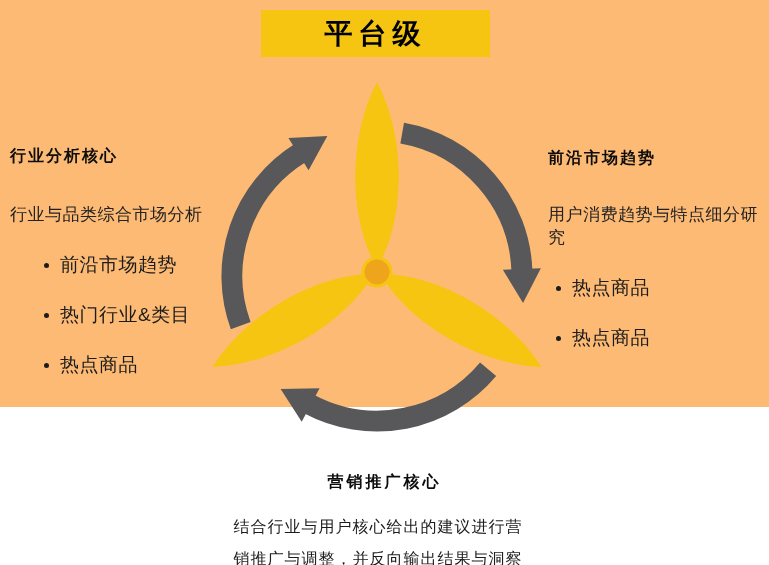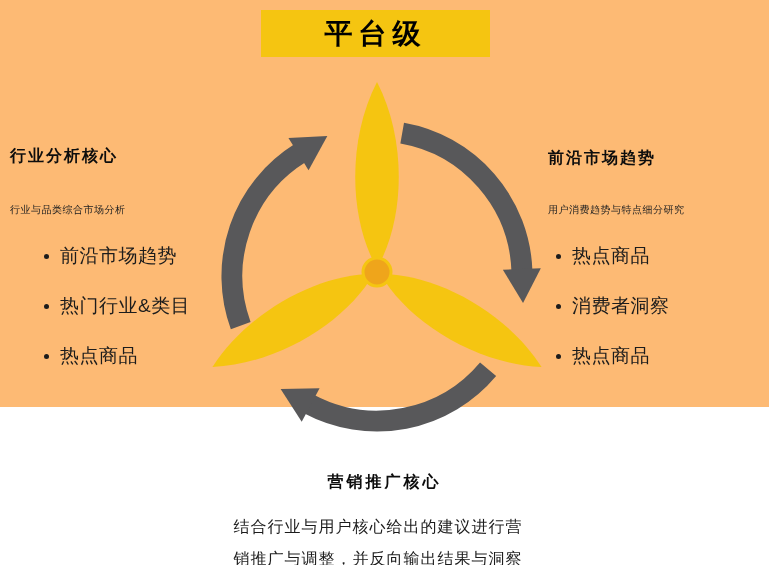--- a/index.html
+++ b/index.html
@@ -13,21 +13,21 @@
   .stage{position:relative;width:769px;height:407px;background:#fdba74;}
 
   .banner{position:absolute;left:261px;top:10px;width:229px;height:47px;
     background:var(--yellow,#F5C518);display:flex;align-items:center;justify-content:center;}
   .banner .label{font-size:28px;font-weight:700;letter-spacing:6px;color:#000;}
 
   svg.diagram{position:absolute;left:0;top:0;width:769px;height:565px;}
 
   .section{position:absolute;}
   .section .title{font-size:16px;font-weight:700;letter-spacing:2px;color:#0d0d0d;}
-  .section .subtitle{font-size:10px;letter-spacing:0.5px;color:#222;}
+  .section .subtitle{font-size:17px;letter-spacing:0.5px;color:#222;}
 
   .sec-industry{left:10px;top:146px;width:240px;}
   .sec-industry .subtitle{margin-top:36px;}
   .sec-user{left:548px;top:148px;width:215px;}
   .sec-user .subtitle{margin-top:34px;}
 
   ul.bullets{list-style:none;margin-top:26px;}
   .sec-industry ul.bullets{padding-left:34px;}
   .sec-user ul.bullets{padding-left:8px;}
   ul.bullets li{display:flex;align-items:center;margin-bottom:24px;font-size:19px;color:#1c1c1c;letter-spacing:0.5px;}
@@ -90,24 +90,20 @@
   <div class="section sec-user">
     <div class="title">前沿市场趋势</div>
     <div class="subtitle">用户消费趋势与特点细分研究</div>
     <ul class="bullets">
       <li>
         <span class="dot"></span>
         <span>热点商品</span>
       </li>
       <li>
         <span class="dot"></span>
-        <span>消费者洞察</span>
-      </li>
-      <li>
-        <span class="dot"></span>
         <span>热点商品</span>
       </li>
     </ul>
   </div>
 
   <div class="section sec-marketing">
     <div class="title">营销推广核心</div>
     <div class="desc">结合行业与用户核心给出的建议进行营销推广与调整，并反向输出结果与洞察</div>
   </div>
 

